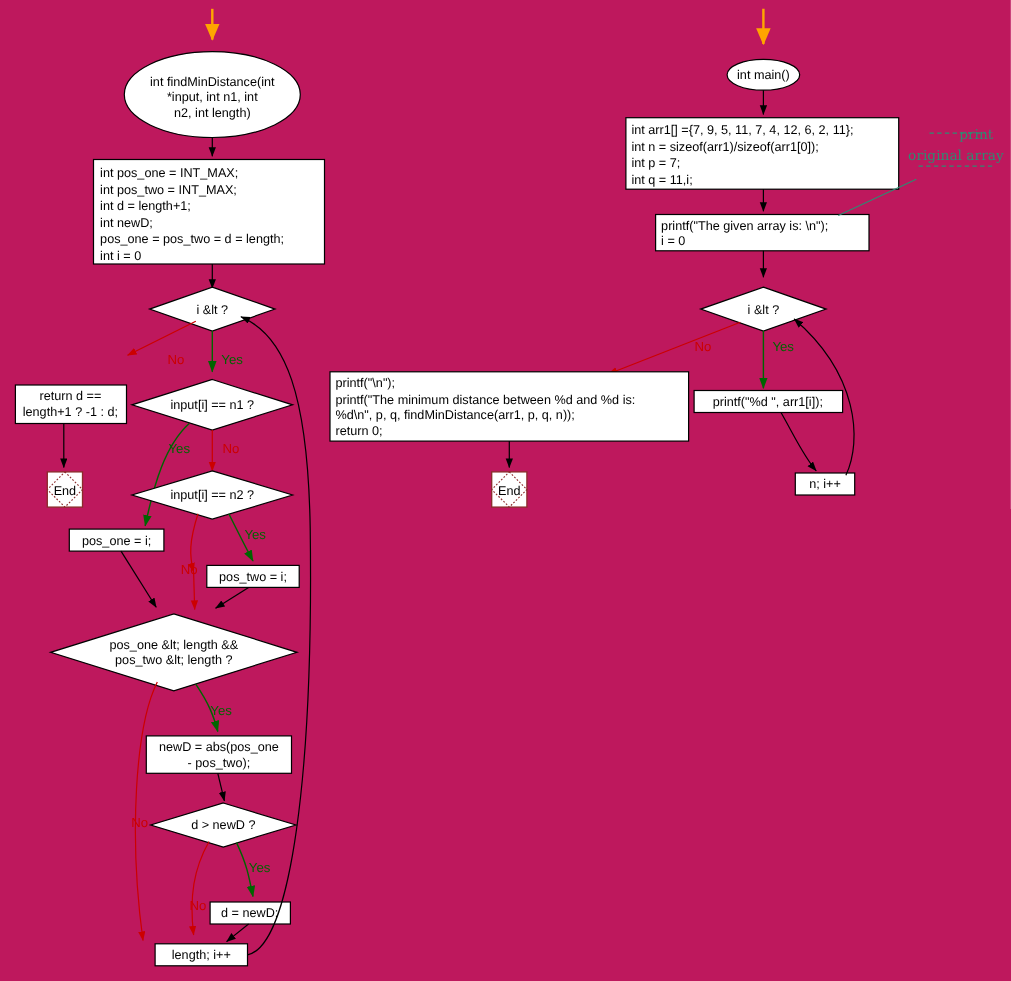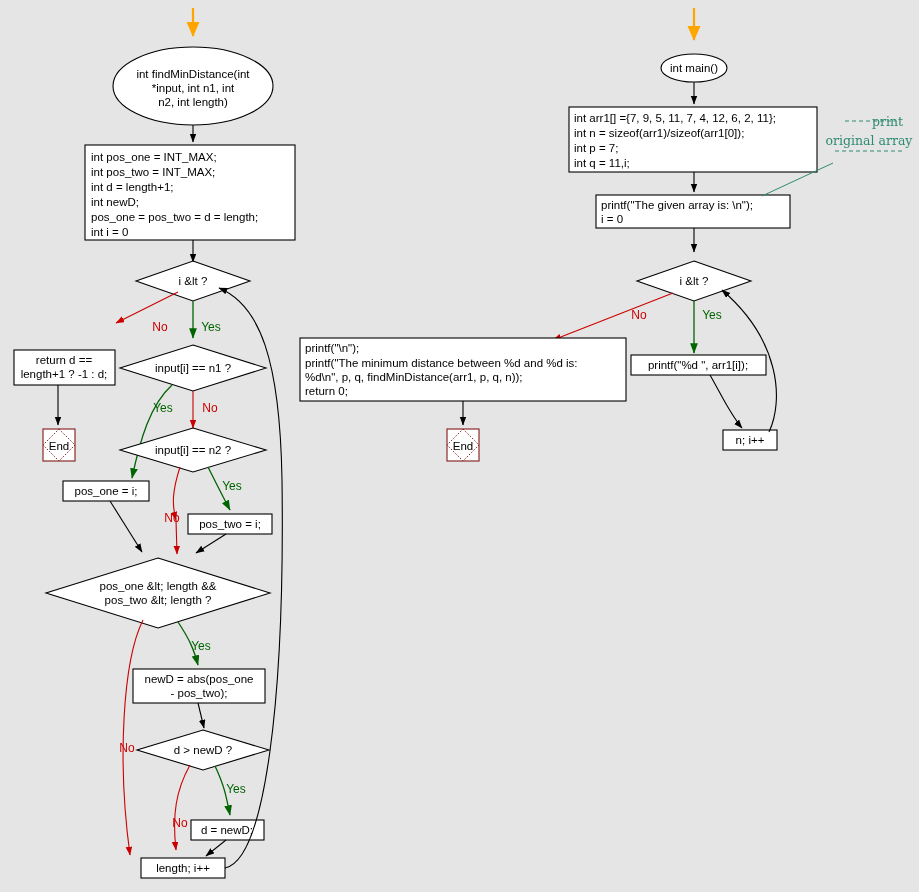--- a/index.html
+++ b/index.html
@@ -1,17 +1,17 @@
 <!DOCTYPE html>
 <html><head>
 <meta charset="utf-8">
 <style>
   html,body{margin:0;padding:0;background:#ffffff;}
   body{font-family:"Liberation Sans",sans-serif;}
-  #canvas{position:relative;width:919px;height:892px;background:#e5e5e5;overflow:hidden;}
+  #canvas{position:relative;width:919px;height:892px;background:#be185d;overflow:hidden;}
   svg{position:absolute;left:0;top:0;width:919px;height:892px;}
   text{font-family:"Liberation Sans",sans-serif;font-size:11.5px;fill:#000;}
   .lbl{font-size:11.5px;}
   .edgelbl{font-size:12px;}
   .shape{fill:#ffffff;stroke:#000000;stroke-width:1.1;}
   .endshape{fill:#ffffff;stroke:#8b2b2b;stroke-width:1.2;}
   .enddia{fill:none;stroke:#8b2b2b;stroke-width:1;stroke-dasharray:1.6 1.6;}
   .ln{fill:none;stroke:#000;stroke-width:1.1;}
   .ln-red{fill:none;stroke:#cc0000;stroke-width:1.1;}
   .ln-grn{fill:none;stroke:#006400;stroke-width:1.3;}

